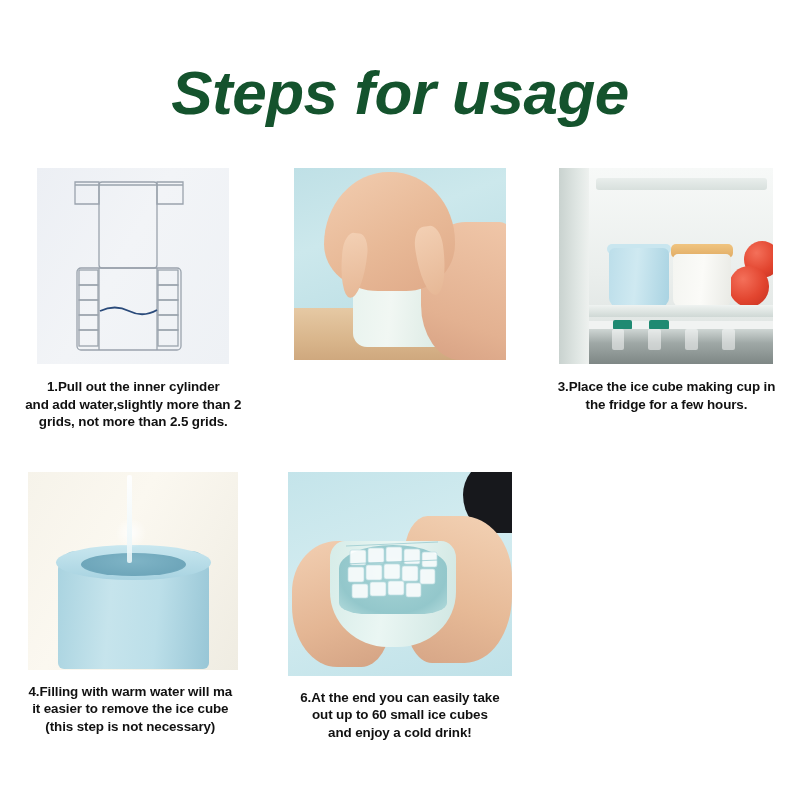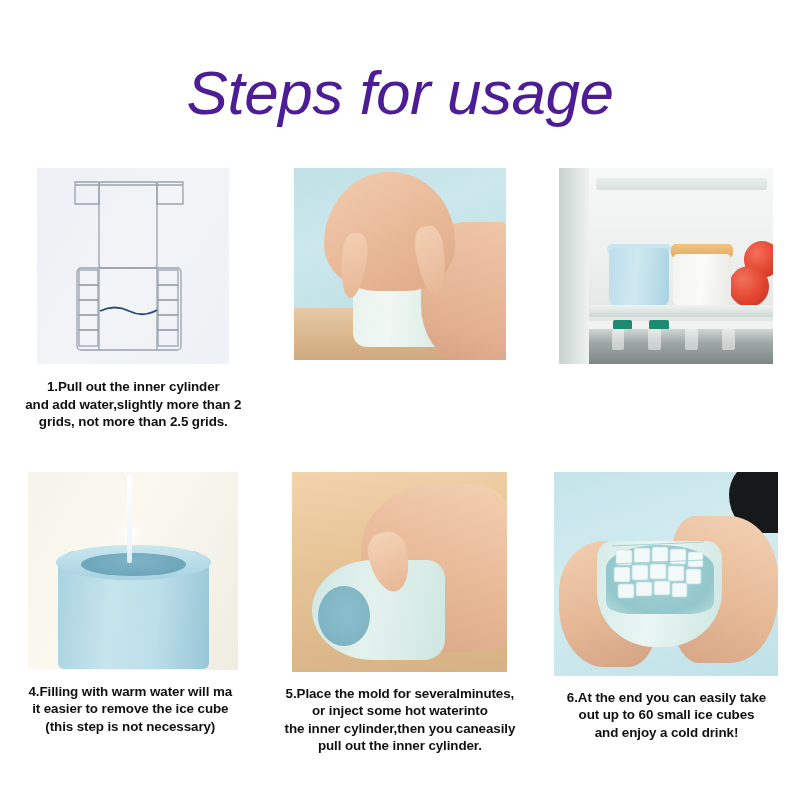--- a/index.html
+++ b/index.html
@@ -18,24 +18,24 @@
 
   
   .page-title {
     position: absolute;
     top: 58px;
     left: 0;
     width: 800px;
     text-align: center;
     font-size: 62px;
     line-height: 70px;
-    font-weight: normal;
+    font-weight: bold;
     font-style: italic;
     letter-spacing: -0.5px;
-    color: #4c1d95;
+    color: #14532d;
     white-space: nowrap;
   }
 
   
   .steps-grid {
     position: absolute;
     top: 168px;
     left: 0;
     width: 800px;
   }
@@ -367,52 +367,41 @@
         <div class="p3-shelf"></div>
         <div class="p3-cap p3-cap1"></div>
         <div class="p3-cap p3-cap2"></div>
         <div class="p3-bottles">
           <div class="p3-bottle" style="left:12%"></div>
           <div class="p3-bottle" style="left:32%"></div>
           <div class="p3-bottle" style="left:52%"></div>
           <div class="p3-bottle" style="left:72%"></div>
         </div>
       </div>
+      <div class="caption cap-r1">3.Place the ice cube making cup in
+the fridge for a few hours.</div>
     </div>
   </div>
 
   <div class="step-row" style="margin-top:41px">
 
     <div class="step-cell">
       <div class="photo photo-4">
         <div class="p4-bg"></div>
         <div class="p4-cup"></div>
         <div class="p4-rim"></div>
         <div class="p4-mouth"></div>
         <div class="p4-splash"></div>
         <div class="p4-stream"></div>
       </div>
       <div class="caption cap-r2 cap-clip">4.Filling with warm water will ma
 it easier to remove the ice cube
 (this step is not necessary)</div>
     </div>
 
-    <div class="step-cell">
-      <div class="photo photo-5">
-        <div class="p5-wood"></div>
-        <div class="p5-hand"></div>
-        <div class="p5-mold"></div>
-        <div class="p5-hole"></div>
-        <div class="p5-thumb"></div>
-      </div>
-      <div class="caption cap-r2">5.Place the mold for severalminutes,
-or inject some hot waterinto
-the inner cylinder,then you caneasily
-pull out the inner cylinder.</div>
-    </div>
 
     <div class="step-cell">
       <div class="photo photo-6">
         <div class="p6-bg"></div>
         <div class="p6-shoulder"></div>
         <div class="p6-handR"></div>
         <div class="p6-handL"></div>
         <div class="p6-mold"></div>
         <div class="p6-cavity"></div>
         <svg class="fine" viewBox="0 0 224 204">

